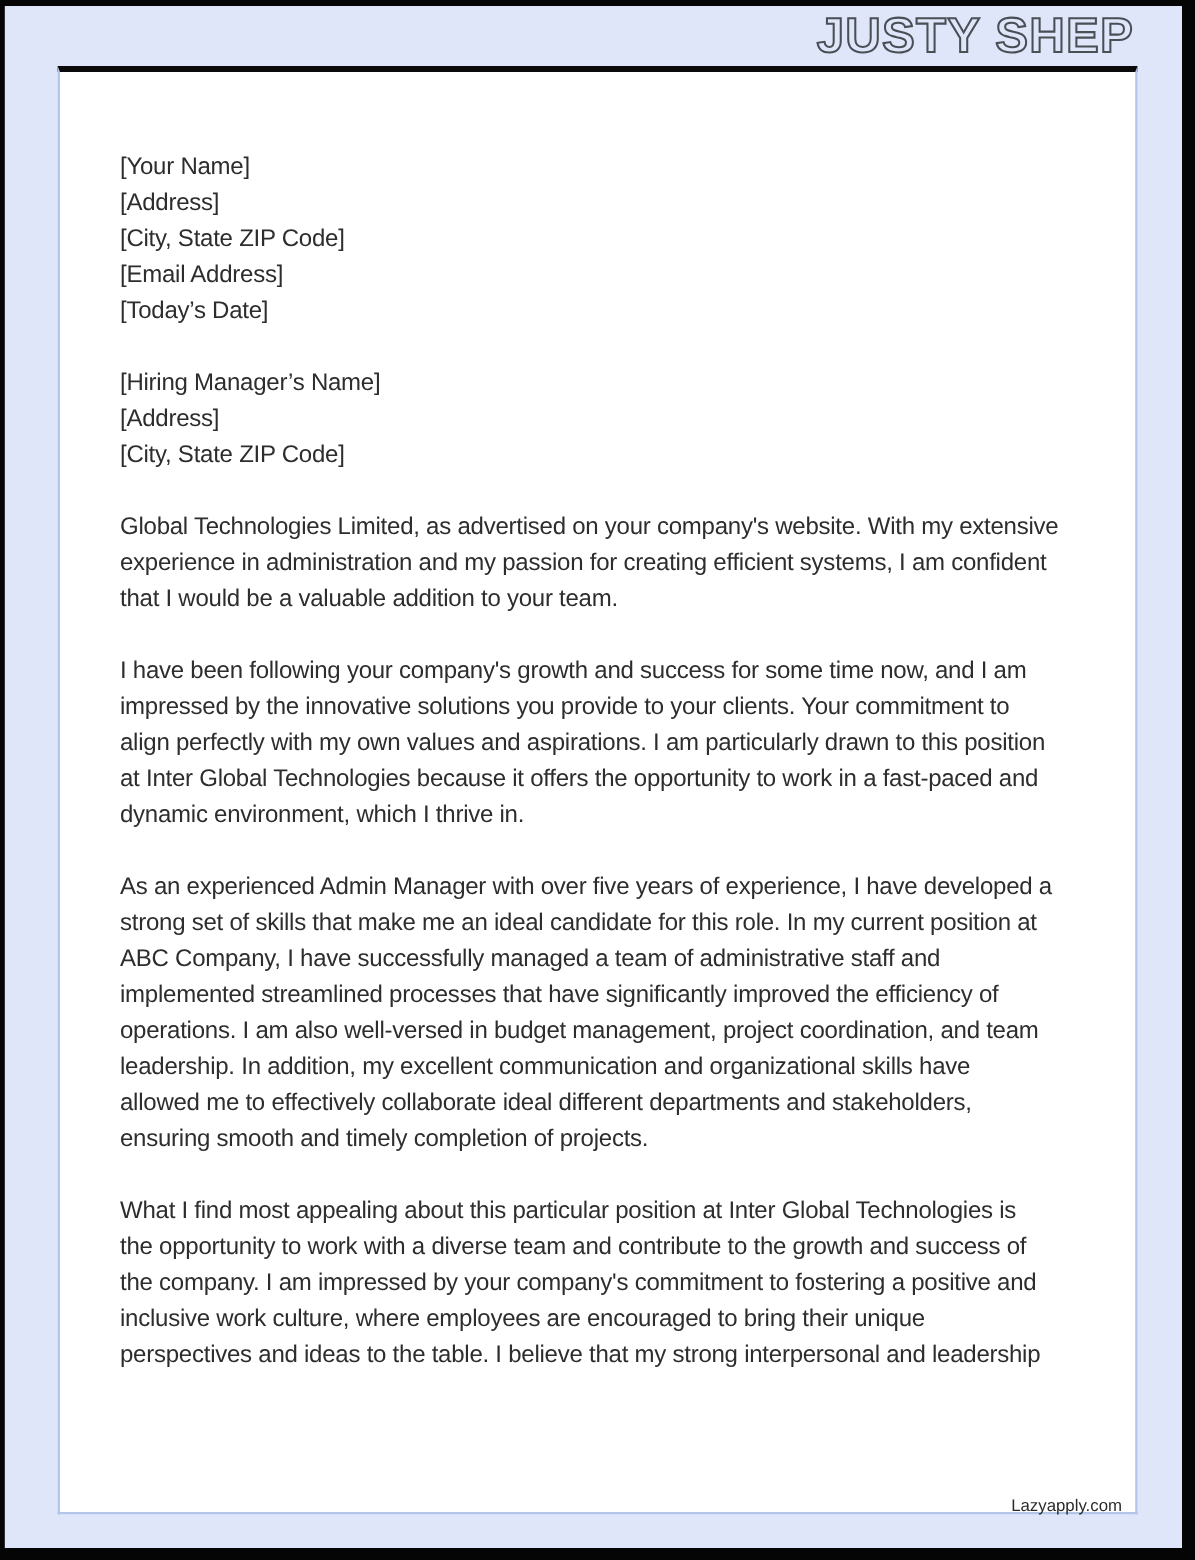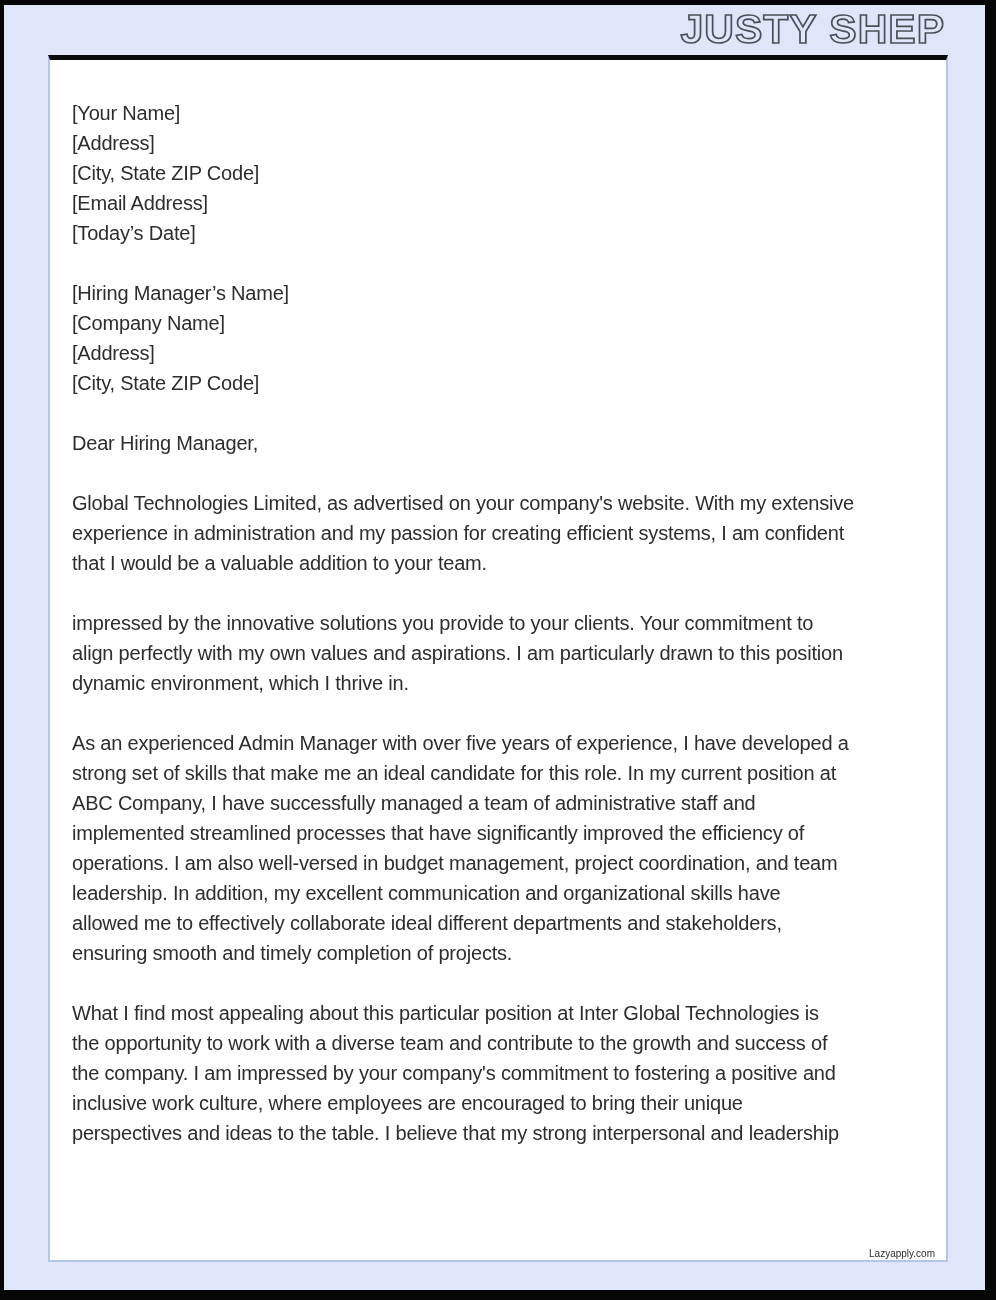--- a/index.html
+++ b/index.html
@@ -43,34 +43,35 @@
     position: absolute;
     left: 48px; top: 55px;
     width: 900px; height: 1207px;
     box-sizing: border-box;
     background: #ffffff;
     border: 2px solid #b4c5ea;
     border-top: 5px solid #0a0a0a;
     overflow: visible;
   }
   .letter-content {
-    padding: 38px 49px 0 22px;
+    padding: 38px 49px 0 50px;
     font-size: 20px;
     line-height: 30px;
     letter-spacing: -0.2px;
     color: #2d2d2d;
+    margin-top: 26px;
   }
   .block, .para { margin: 0 0 30px 0; }
   .line { height: 30px; line-height: 30px; white-space: nowrap; }
   .salutation { height: 30px; line-height: 30px; margin-bottom: 30px; }
 
   .watermark {
     position: absolute;
     right: 11px; bottom: -2px;
-    font-size: 10px;
+    font-size: 14px;
     line-height: 16px;
     color: #2b2b2b;
     letter-spacing: 0;
   }
 </style>
 </head>
 <body>
 
 <div id="viewport">
 
@@ -82,36 +83,36 @@
       <div class="block">
           <div class="line">[Your Name]</div>
           <div class="line">[Address]</div>
           <div class="line">[City, State ZIP Code]</div>
           <div class="line">[Email Address]</div>
           <div class="line">[Today’s Date]</div>
         </div>
 
       <div class="block">
           <div class="line">[Hiring Manager’s Name]</div>
-          <div class="line">[Company Name]</div>
           <div class="line">[Address]</div>
           <div class="line">[City, State ZIP Code]</div>
         </div>
 
-      <div class="salutation">Dear Hiring Manager,</div>
 
       <div class="para">
           <div class="line">Global Technologies Limited, as advertised on your company's website. With my extensive</div>
           <div class="line">experience in administration and my passion for creating efficient systems, I am confident</div>
           <div class="line">that I would be a valuable addition to your team.</div>
         </div>
 
       <div class="para">
+          <div class="line">I have been following your company's growth and success for some time now, and I am</div>
           <div class="line">impressed by the innovative solutions you provide to your clients. Your commitment to</div>
           <div class="line">align perfectly with my own values and aspirations. I am particularly drawn to this position</div>
+          <div class="line">at Inter Global Technologies because it offers the opportunity to work in a fast-paced and</div>
           <div class="line">dynamic environment, which I thrive in.</div>
         </div>
 
       <div class="para">
           <div class="line">As an experienced Admin Manager with over five years of experience, I have developed a</div>
           <div class="line">strong set of skills that make me an ideal candidate for this role. In my current position at</div>
           <div class="line">ABC Company, I have successfully managed a team of administrative staff and</div>
           <div class="line">implemented streamlined processes that have significantly improved the efficiency of</div>
           <div class="line">operations. I am also well-versed in budget management, project coordination, and team</div>
           <div class="line">leadership. In addition, my excellent communication and organizational skills have</div>

